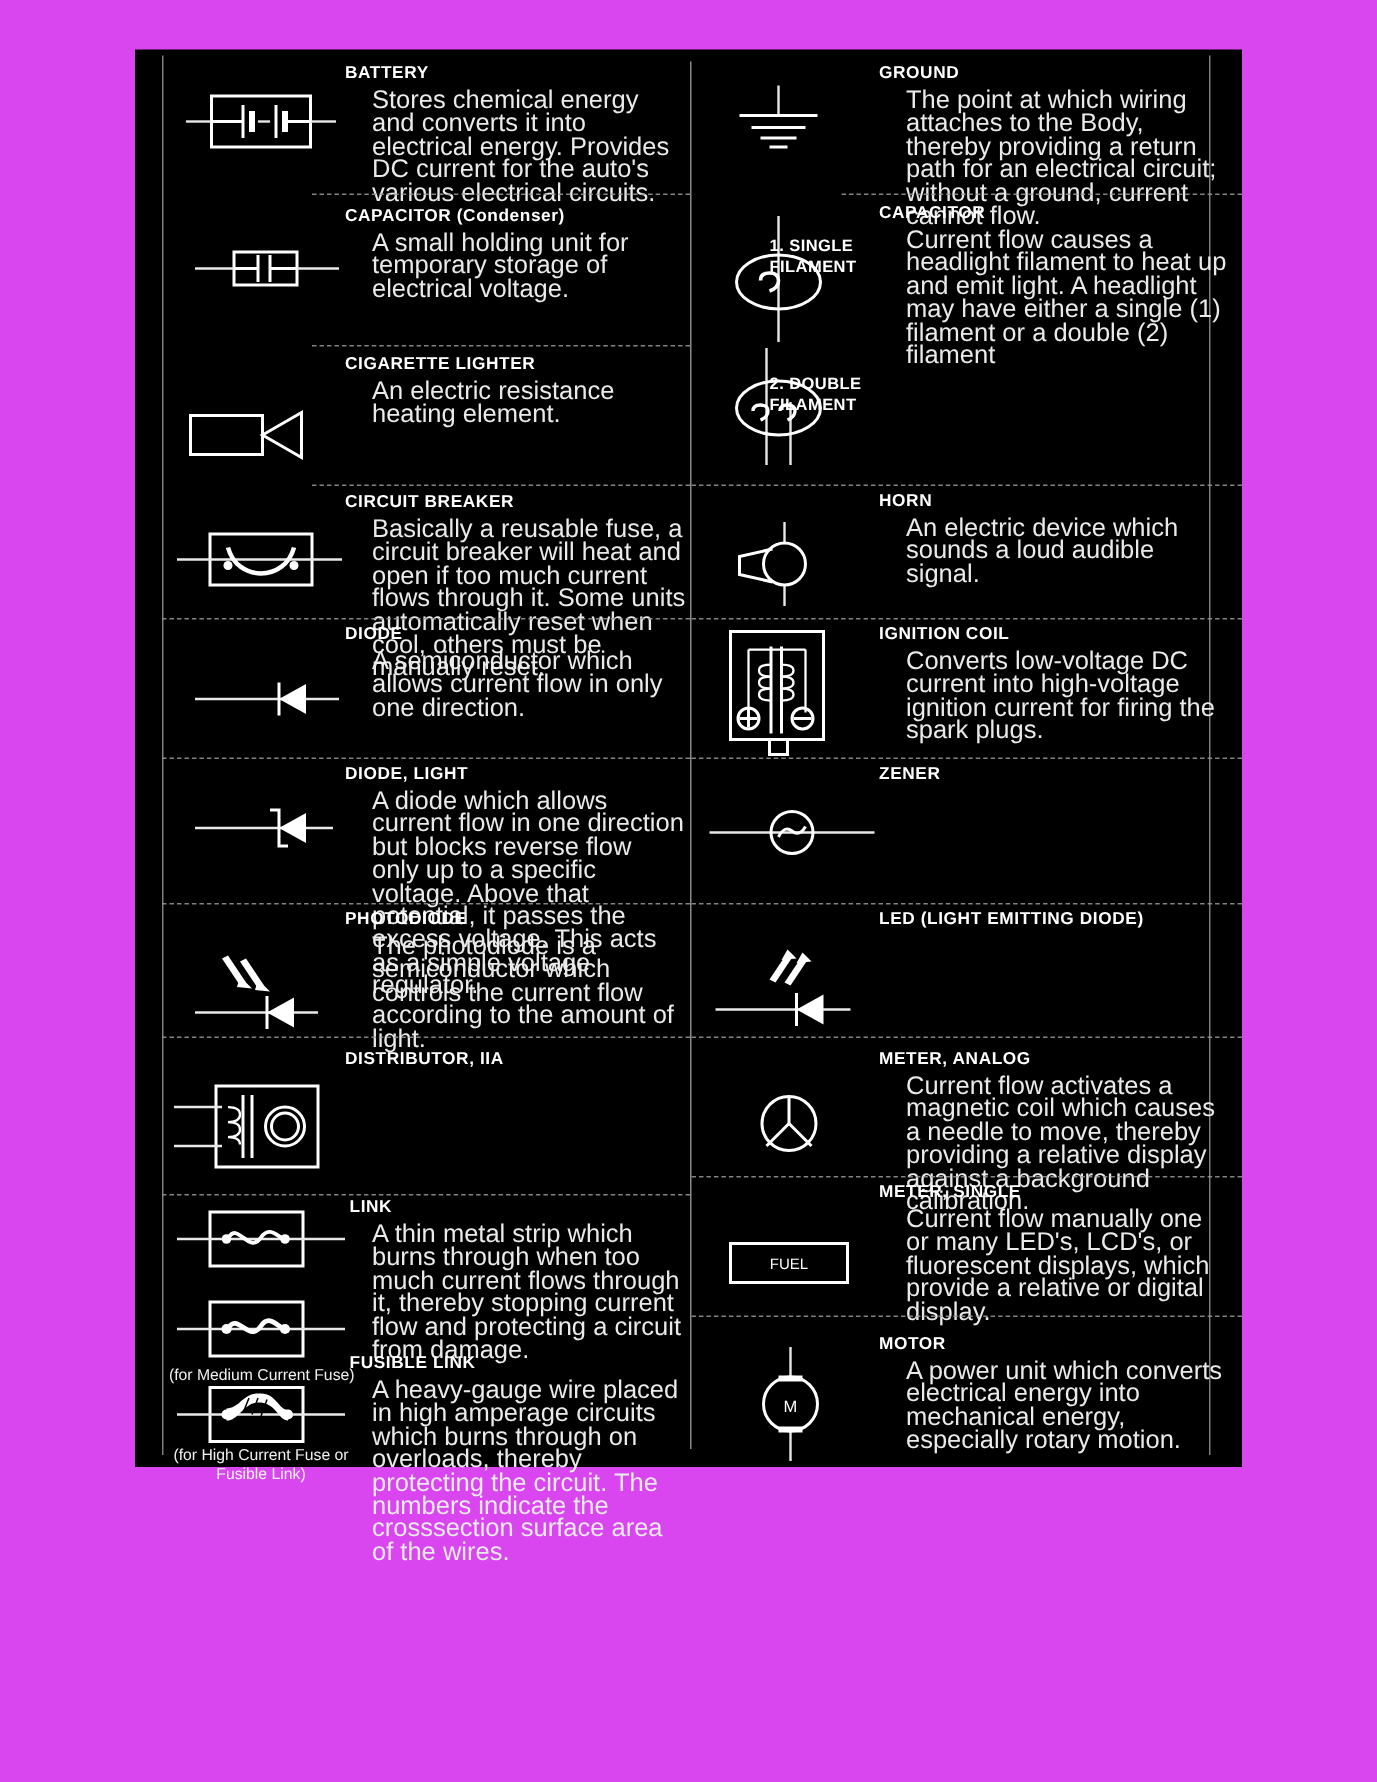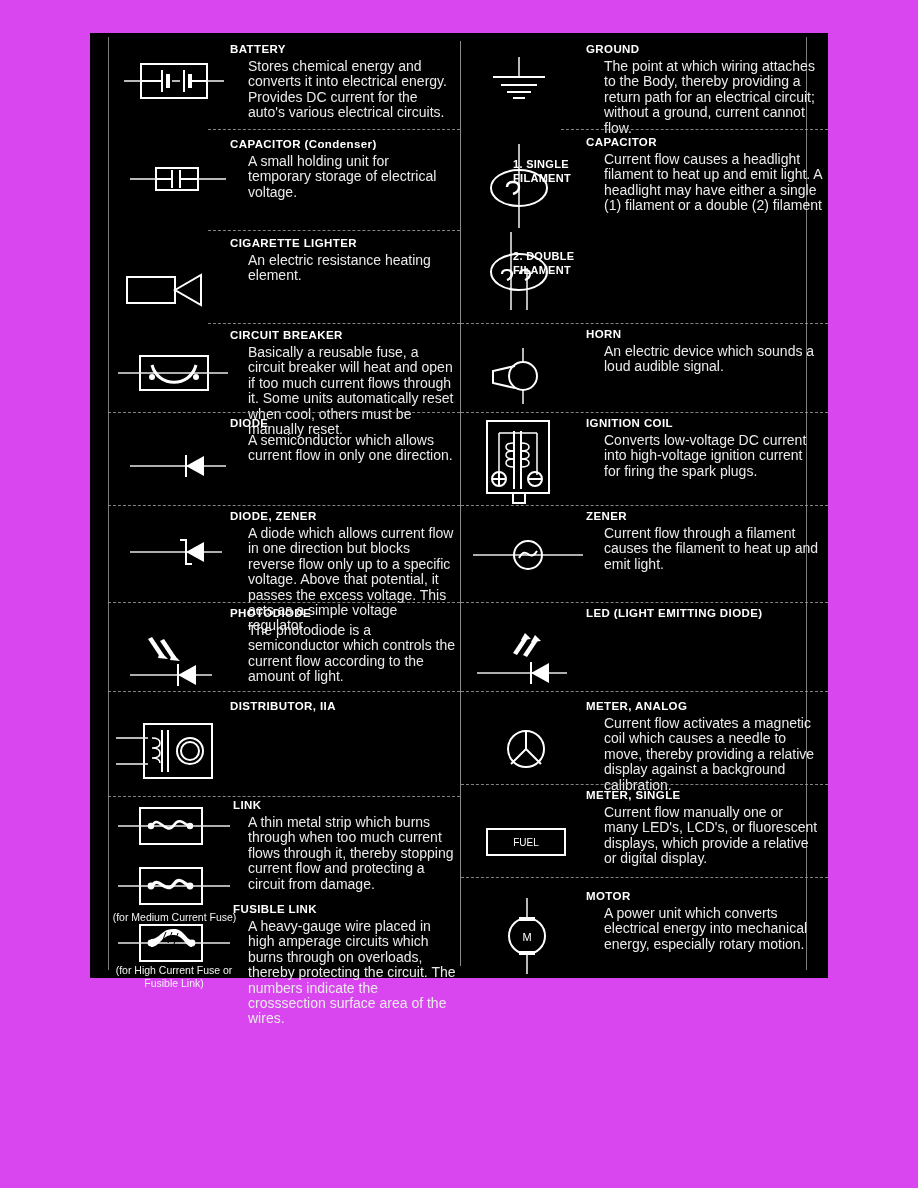--- a/index.html
+++ b/index.html
@@ -13,21 +13,21 @@
   .col{position:absolute;top:0;}
   .colL{left:0px;width:370px;}
   .colR{left:371px;width:367px;}
 
   .row{position:absolute;left:0;width:100%;}
   .hdiv{position:absolute;height:0;border-top:1px dashed #9a9a9a;opacity:.85;}
 
   .sym{position:absolute;}
   .txt{position:absolute;color:#ffffff;}
   .title{font-weight:bold;font-size:11.5px;letter-spacing:.4px;color:#fff;}
-  .body{font-size:14px;line-height:15.4px;color:#eaeaea;}
+  .body{font-size:17px;line-height:15.4px;color:#eaeaea;}
   .subcap{font-size:10.5px;line-height:13px;color:#f0f0f0;}
   .sublbl{font-weight:bold;font-size:11px;line-height:13.5px;color:#fff;letter-spacing:.3px;}
   svg{display:block;overflow:visible;}
   .st{stroke:#ffffff;fill:none;stroke-width:2;}
   .stt{stroke:#ffffff;fill:none;stroke-width:1.5;}
   .fl{fill:#ffffff;stroke:none;}
   .lead{stroke:#e8e8e8;fill:none;stroke-width:1.6;}
 </style>
 </head>
 <body>
@@ -117,21 +117,21 @@
       <div class="hdiv" style="left:18px;top:472px;width:352px"></div>
 
       <div class="row" style="top:473px;height:96px">
         <div class="sym" style="left:40px;top:30px">
           <svg width="96" height="32" viewBox="0 0 96 32">
             <line class="lead" x1="0" y1="16" x2="92" y2="16"></line>
             <path class="fl" d="M56 16 L74 6 L74 26 Z"></path>
             <path class="st" d="M50 4 L56 4 L56 28 L62 28"></path>
           </svg>
         </div>
-        <div class="txt title" style="left:140px;top:4px">DIODE, ZENER</div>
+        <div class="txt title" style="left:140px;top:4px">DIODE, LIGHT</div>
         <div class="txt body" style="left:158px;top:20px;width:208px">A diode which allows current flow in one direction but blocks reverse flow only up to a specific voltage. Above that potential, it passes the excess voltage. This acts as a simple voltage regulator.</div>
       </div>
       <div class="hdiv" style="left:18px;top:569px;width:352px"></div>
 
       <div class="row" style="top:570px;height:88px">
         <div class="sym" style="left:30px;top:30px">
           <svg width="100" height="56" viewBox="0 0 100 56">
             <line class="lead" x1="10" y1="42" x2="92" y2="42"></line>
             <path class="fl" d="M58 42 L76 32 L76 52 Z"></path>
             <line class="st" x1="58" y1="31" x2="58" y2="53"></line>
@@ -306,21 +306,20 @@
 
       <div class="row" style="top:473px;height:96px">
         <div class="sym" style="left:12px;top:28px">
           <svg width="110" height="42" viewBox="0 0 110 42">
             <line class="lead" x1="0" y1="21" x2="110" y2="21"></line>
             <circle class="st" cx="55" cy="21" r="14"></circle>
             <path class="st" style="stroke-width:2" d="M46 24 q4 -8 9 -4 q5 4 9 -3"></path>
           </svg>
         </div>
         <div class="txt title" style="left:125px;top:4px">ZENER</div>
-        <div class="txt body" style="left:143px;top:20px;width:215px">Current flow through a filament causes the filament to heat up and emit light.</div>
       </div>
       <div class="hdiv" style="left:0px;top:569px;width:367px"></div>
 
       <div class="row" style="top:570px;height:88px">
         <div class="sym" style="left:10px;top:28px">
           <svg width="106" height="58" viewBox="0 0 106 58">
             <line class="lead" x1="6" y1="42" x2="96" y2="42"></line>
             <path class="fl" d="M60 42 L78 32 L78 52 Z"></path>
             <line class="st" x1="60" y1="31" x2="60" y2="53"></line>
             <g class="fl">

